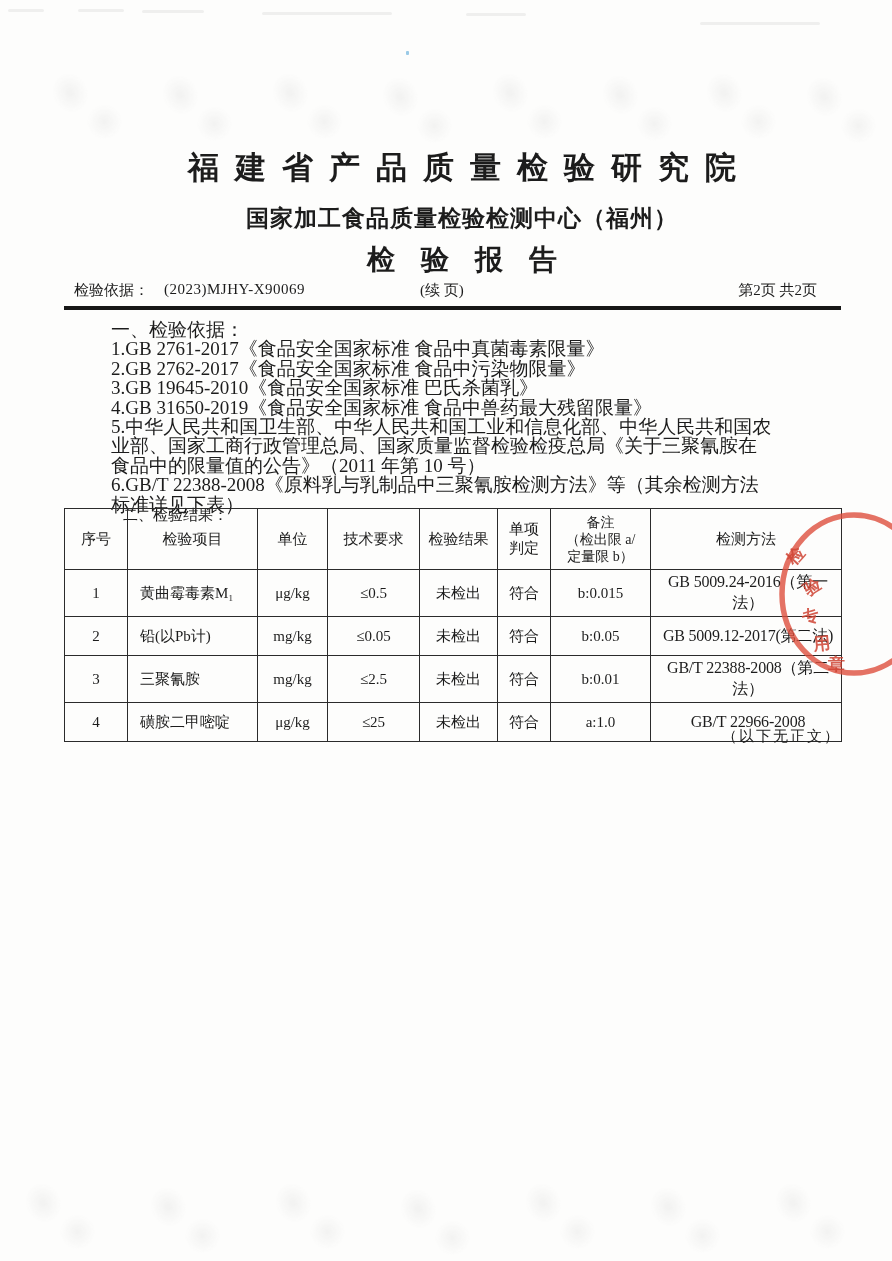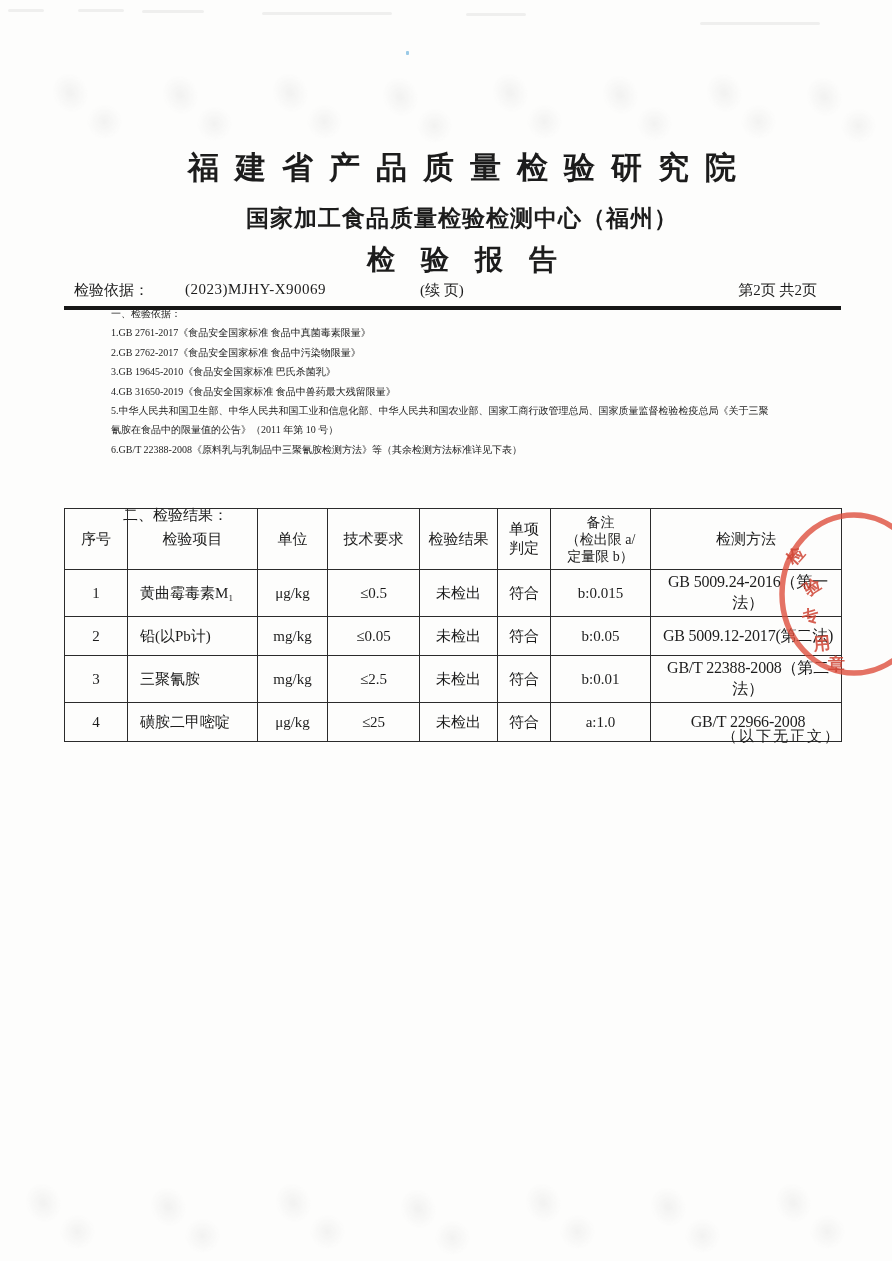--- a/index.html
+++ b/index.html
@@ -19,26 +19,26 @@
   }
   .speck { position:absolute; width:3px; height:4px; background:#6fb3dd; opacity:.7; border-radius:1px; }
   
   .t1,.t2,.t3 { position:absolute; left:0; width:100%; text-align:center; font-weight:bold; margin:16px; white-space:nowrap; }
   .t1 { top:131px; font-size:31px; letter-spacing:16px; text-indent:16px; }
   .t2 { top:187px; font-size:23px; letter-spacing:1px; }
   .t3 { top:225px; font-size:28px; letter-spacing:26px; text-indent:26px; }
   
   .meta { position:absolute; top:281px; left:64px; width:777px; height:22px; font-size:15px; }
   .meta .label   { position:absolute; left:10px; }
-  .meta .value   { position:absolute; left:100px; letter-spacing:.5px;margin-left:21px; }
+  .meta .value   { position:absolute; left:100px; letter-spacing:.5px; }
   .meta .cont    { position:absolute; left:356px; }
   .meta .pageind { position:absolute; right:24px; }
   .rule { position:absolute; top:306px; left:64px; width:777px; height:4px; background:#171717; }
   
-  .basis { position:absolute; top:304px; left:111px; width:664px; font-size:10px; line-height:19.4px; }
+  .basis { position:absolute; top:320px; left:111px; width:664px; font-size:19px; line-height:19.4px; }
   .basis p { margin:0; }
   .results-heading { position:absolute; top:494px; left:111px; font-size:15px; margin:12px; }
   
   table.results {
     position:absolute; top:508px; left:64px; width:777px;
     border-collapse:collapse; table-layout:fixed; font-size:15px;
   }
   .results th, .results td {
     border:1.5px solid #2b2b2b; text-align:center; font-weight:normal;
     padding:2px 4px; overflow:hidden;

